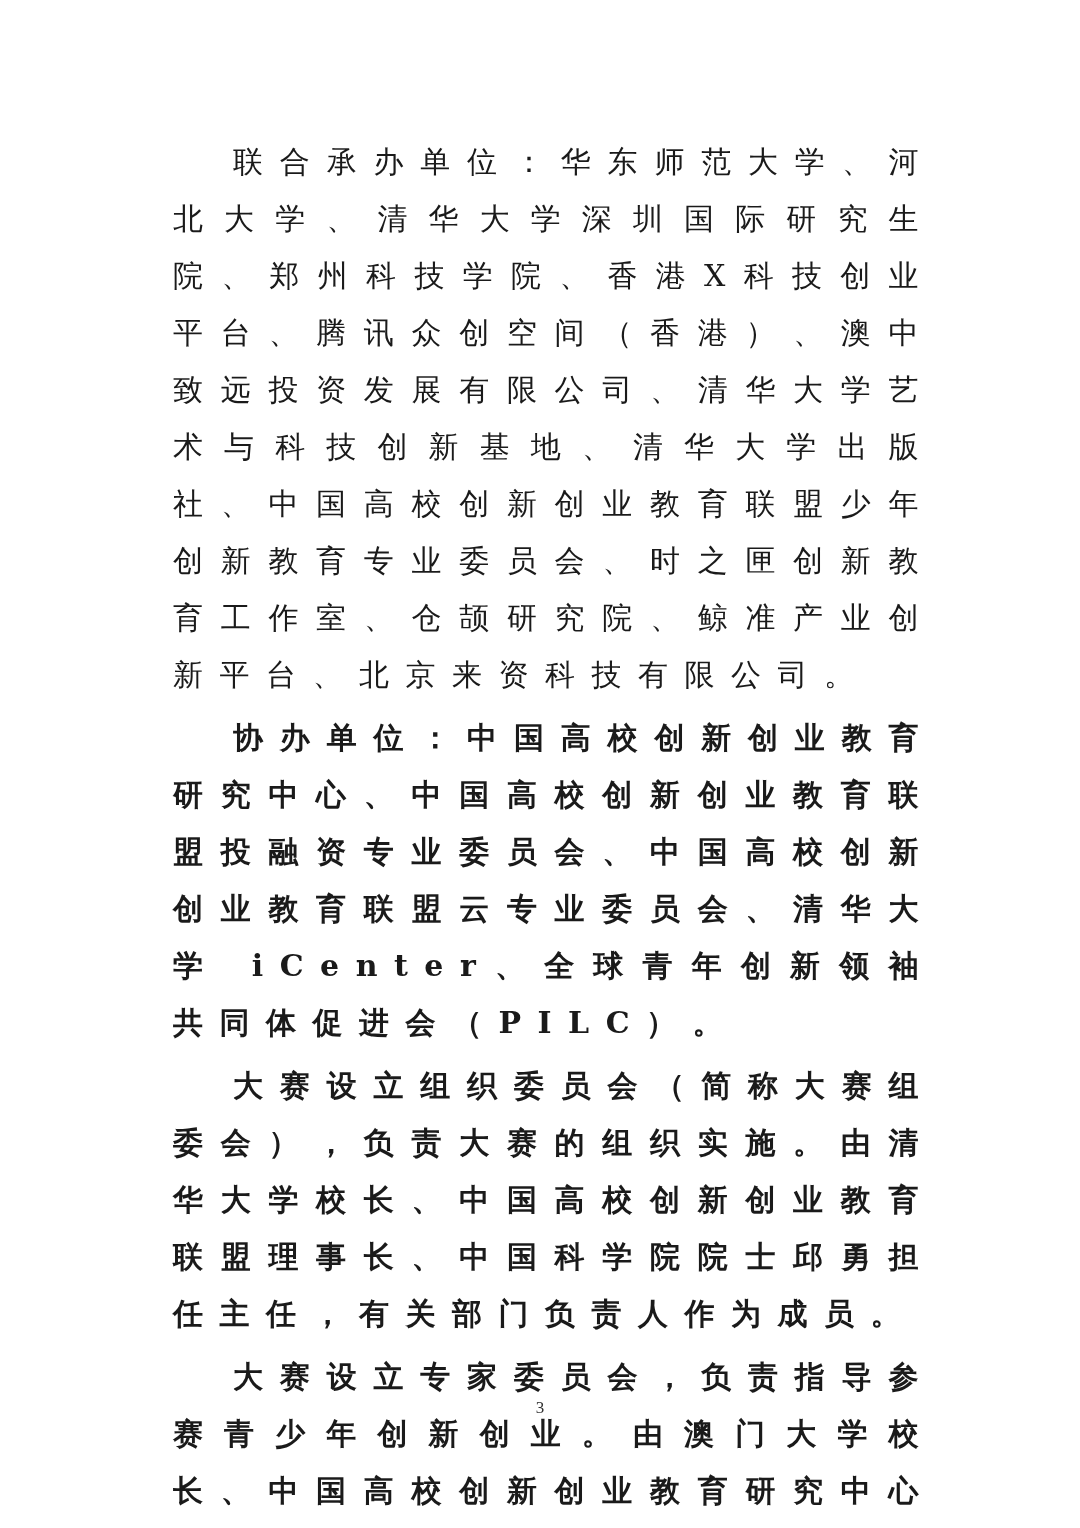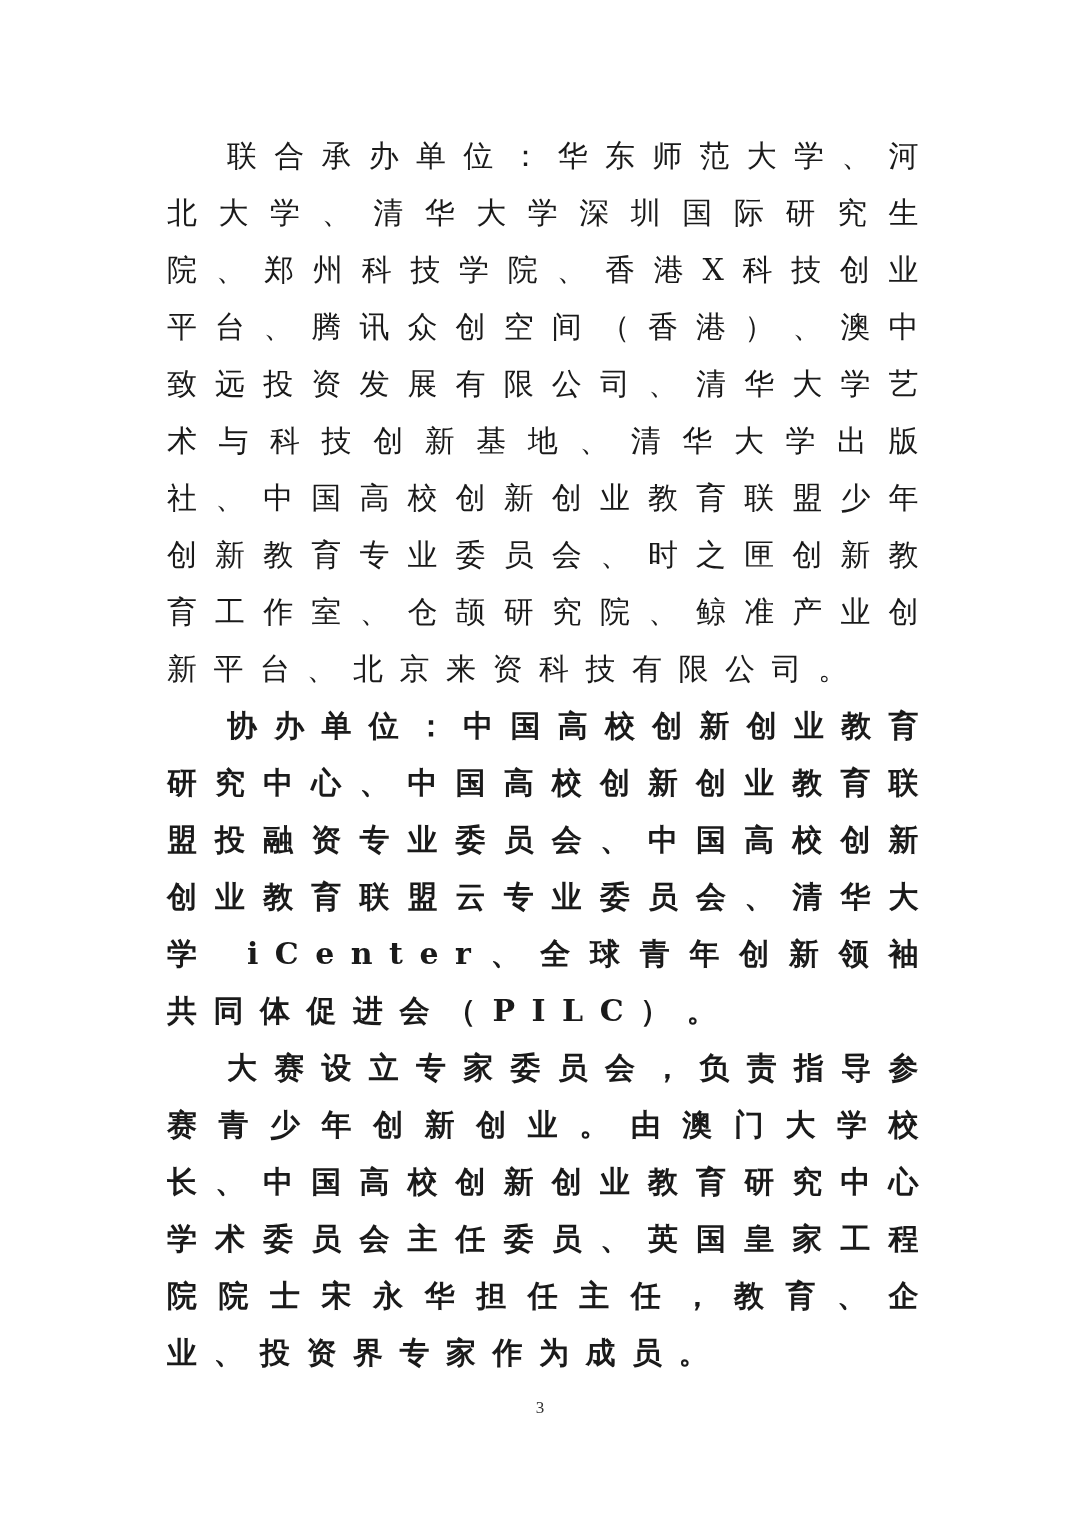--- a/index.html
+++ b/index.html
@@ -15,21 +15,21 @@
       font-family: "DejaVu Serif", "Liberation Serif", serif;
       color: #1a1a1a;
     }
     .page {
       position: absolute;
       left: 167px;
       top: 127px;
       width: 752px;
     }
     .para {
-      margin: 0;
+      margin: 6px;
       font-size: 30px;
       line-height: 57px;
       letter-spacing: 16.5px;
       text-align: justify;
       text-indent: 60px;
       word-break: break-all;
       margin-right: -16px;
     }
     .para + .para {
       margin-top: 0px;
@@ -45,17 +45,18 @@
       font-size: 17px;
       color: #333333;
     }
   </style>
 </head>
 <body>
 
 <div class="page">
   <p class="para">联合承办单位：华东师范大学、河北大学、清华大学深圳国际研究生院、郑州科技学院、香港X科技创业平台、腾讯众创空间（香港）、澳中致远投资发展有限公司、清华大学艺术与科技创新基地、清华大学出版社、中国高校创新创业教育联盟少年创新教育专业委员会、时之匣创新教育工作室、仓颉研究院、鲸准产业创新平台、北京来资科技有限公司。</p>
   <p class="para">协办单位：中国高校创新创业教育研究中心、中国高校创新创业教育联盟投融资专业委员会、中国高校创新创业教育联盟云专业委员会、清华大学 iCenter、全球青年创新领袖共同体促进会（PILC）。</p>
+  <p class="para">大赛设立组织委员会（简称大赛组委会），负责大赛的组织实施。由清华大学校长、中国高校创新创业教育联盟理事长、中国科学院院士邱勇担任主任，有关部门负责人作为成员。</p>
   <p class="para">大赛设立专家委员会，负责指导参赛青少年创新创业。由澳门大学校长、中国高校创新创业教育研究中心学术委员会主任委员、英国皇家工程院院士宋永华担任主任，教育、企业、投资界专家作为成员。</p>
 
 </div>
 
 <div class="page-number">3</div>
 
 </body></html>

